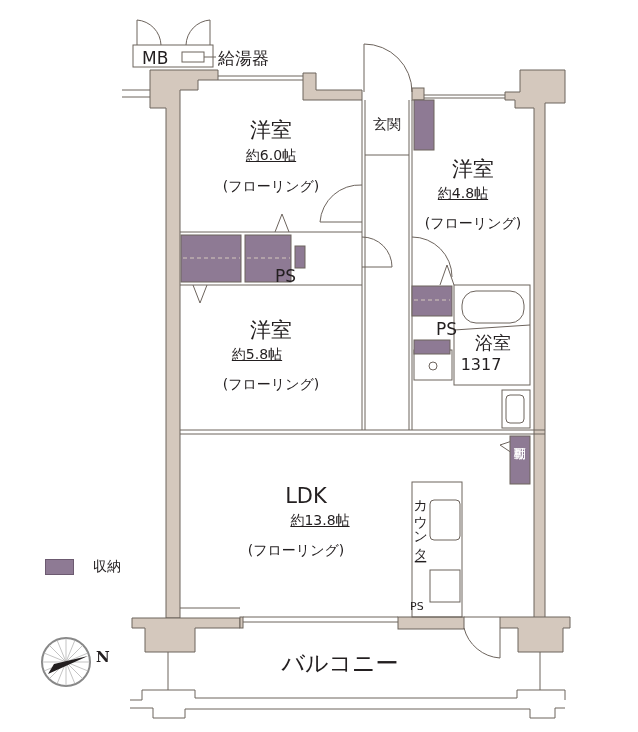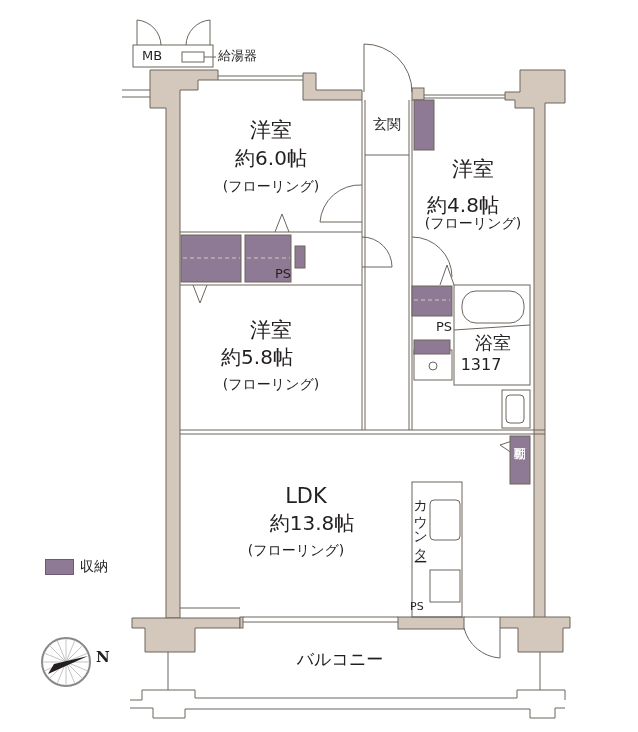--- a/index.html
+++ b/index.html
@@ -1,24 +1,24 @@
 <!DOCTYPE html>
 <html><head>
 <meta charset="utf-8">
 <style>
   html,body{margin:0;padding:0;background:#fff;}
   body{width:638px;height:732px;position:relative;overflow:hidden;font-family:"DejaVu Sans","Liberation Sans",sans-serif;color:#231f20;}
   .plan{position:absolute;left:0;top:0;width:638px;height:732px;}
   .lbl{position:absolute;text-align:center;white-space:nowrap;line-height:1.15;}
   .room-name{font-size:21px;}
-  .room-size{font-size:20px;}
+  .room-size{font-size:14px;text-decoration:underline;}
   .room-floor{font-size:14px;}
-  .small{font-size:13px;}
+  .small{font-size:17px;}
   .vert{writing-mode:vertical-rl;font-size:14px;letter-spacing:0px;}
-  .legend{position:absolute;left:45px;top:558px;display:flex;align-items:center;gap:6px;font-size:14px;}
+  .legend{position:absolute;left:45px;top:558px;display:flex;align-items:center;gap:19px;font-size:14px;}
   .swatch{width:27px;height:14px;background:#8e7a94;border:1px solid #6c5a70;}
   .compass{position:absolute;left:40px;top:636px;width:52px;height:52px;}
   .nlabel{position:absolute;left:96px;top:648px;font-size:15px;font-weight:bold;font-family:"DejaVu Serif",serif;}
 </style>
 </head>
 <body>
 
 <svg class="plan" viewBox="0 0 638 732" width="638" height="732">
   <g fill="none" stroke="#6d645d" stroke-width="1">
 
@@ -130,21 +130,21 @@
 <div class="lbl room-name" style="left:364px;top:116px;width:46px;font-size:14px;">玄関</div>
 
 <div>
   <div class="lbl room-name" style="left:180px;top:118px;width:182px;">洋室</div>
   <div class="lbl room-size" style="left:180px;top:147px;width:182px;">約6.0帖</div>
   <div class="lbl room-floor" style="left:180px;top:178px;width:182px;">(フローリング)</div>
 </div>
 
 <div>
   <div class="lbl room-name" style="left:412px;top:157px;width:122px;">洋室</div>
-  <div class="lbl room-size" style="left:412px;top:194px;width:102px;">約4.8帖</div>
+  <div class="lbl room-size" style="left:412px;top:185px;width:102px;">約4.8帖</div>
   <div class="lbl room-floor" style="left:412px;top:215px;width:122px;">(フローリング)</div>
 </div>
 
 <div>
   <div class="lbl room-name" style="left:180px;top:318px;width:182px;">洋室</div>
   <div class="lbl room-size" style="left:180px;top:346px;width:154px;">約5.8帖</div>
   <div class="lbl room-floor" style="left:180px;top:376px;width:182px;">(フローリング)</div>
 </div>
 
 <div class="lbl small" style="left:275px;top:267px;">PS</div>
@@ -152,28 +152,28 @@
 
 <div>
   <div class="lbl" style="left:460px;top:333px;width:66px;font-size:18px;">浴室</div>
   <div class="lbl" style="left:448px;top:356px;width:66px;font-size:16px;">1317</div>
 </div>
 
 <div class="lbl vert" style="left:512px;top:438px;color:#fff;font-size:12px;">可動棚</div>
 
 <div>
   <div class="lbl room-name" style="left:180px;top:484px;width:252px;">LDK</div>
-  <div class="lbl room-size" style="left:180px;top:512px;width:232px;padding-left:16px;">約13.8帖</div>
+  <div class="lbl room-size" style="left:188px;top:512px;width:232px;padding-left:16px;">約13.8帖</div>
   <div class="lbl room-floor" style="left:180px;top:542px;width:232px;">(フローリング)</div>
 </div>
 
 <div class="lbl vert" style="left:413px;top:490px;">カウンター</div>
 <div class="lbl small" style="left:410px;top:601px;font-size:11px;">PS</div>
 
-<div class="lbl" style="left:240px;top:650px;width:200px;font-size:17px;">バルコニー</div>
+<div class="lbl" style="left:240px;top:650px;width:200px;font-size:23px;">バルコニー</div>
 
 <div class="legend">
   <div class="swatch"></div>
   <span>収納</span>
 </div>
 
 <svg class="compass" viewBox="0 0 52 52">
   <circle cx="26" cy="26" r="24" fill="#fff" stroke="#888" stroke-width="2"></circle>
   <g stroke="#aaa" stroke-width="0.7">
     <line x1="26" y1="2" x2="26" y2="50"></line>

